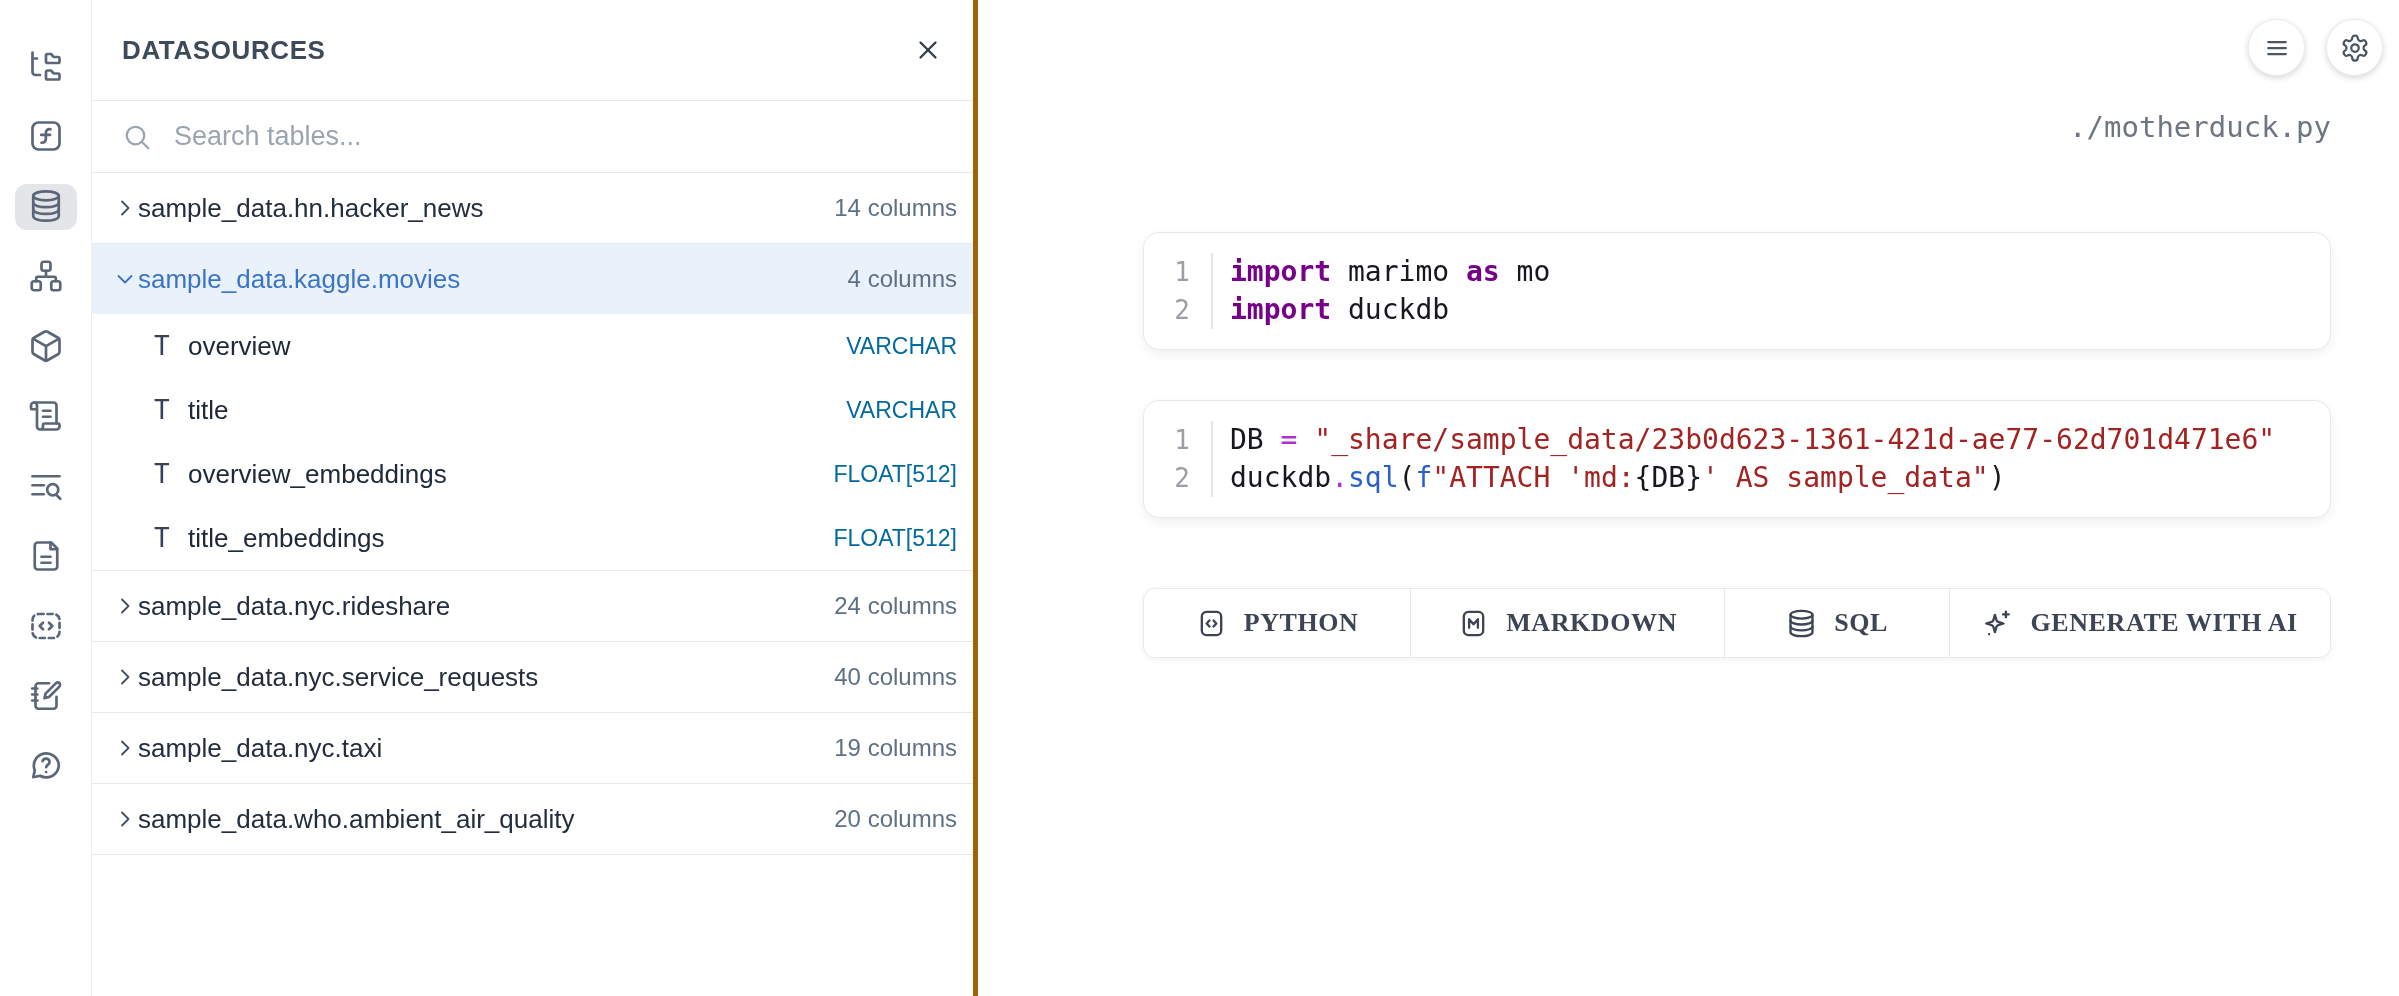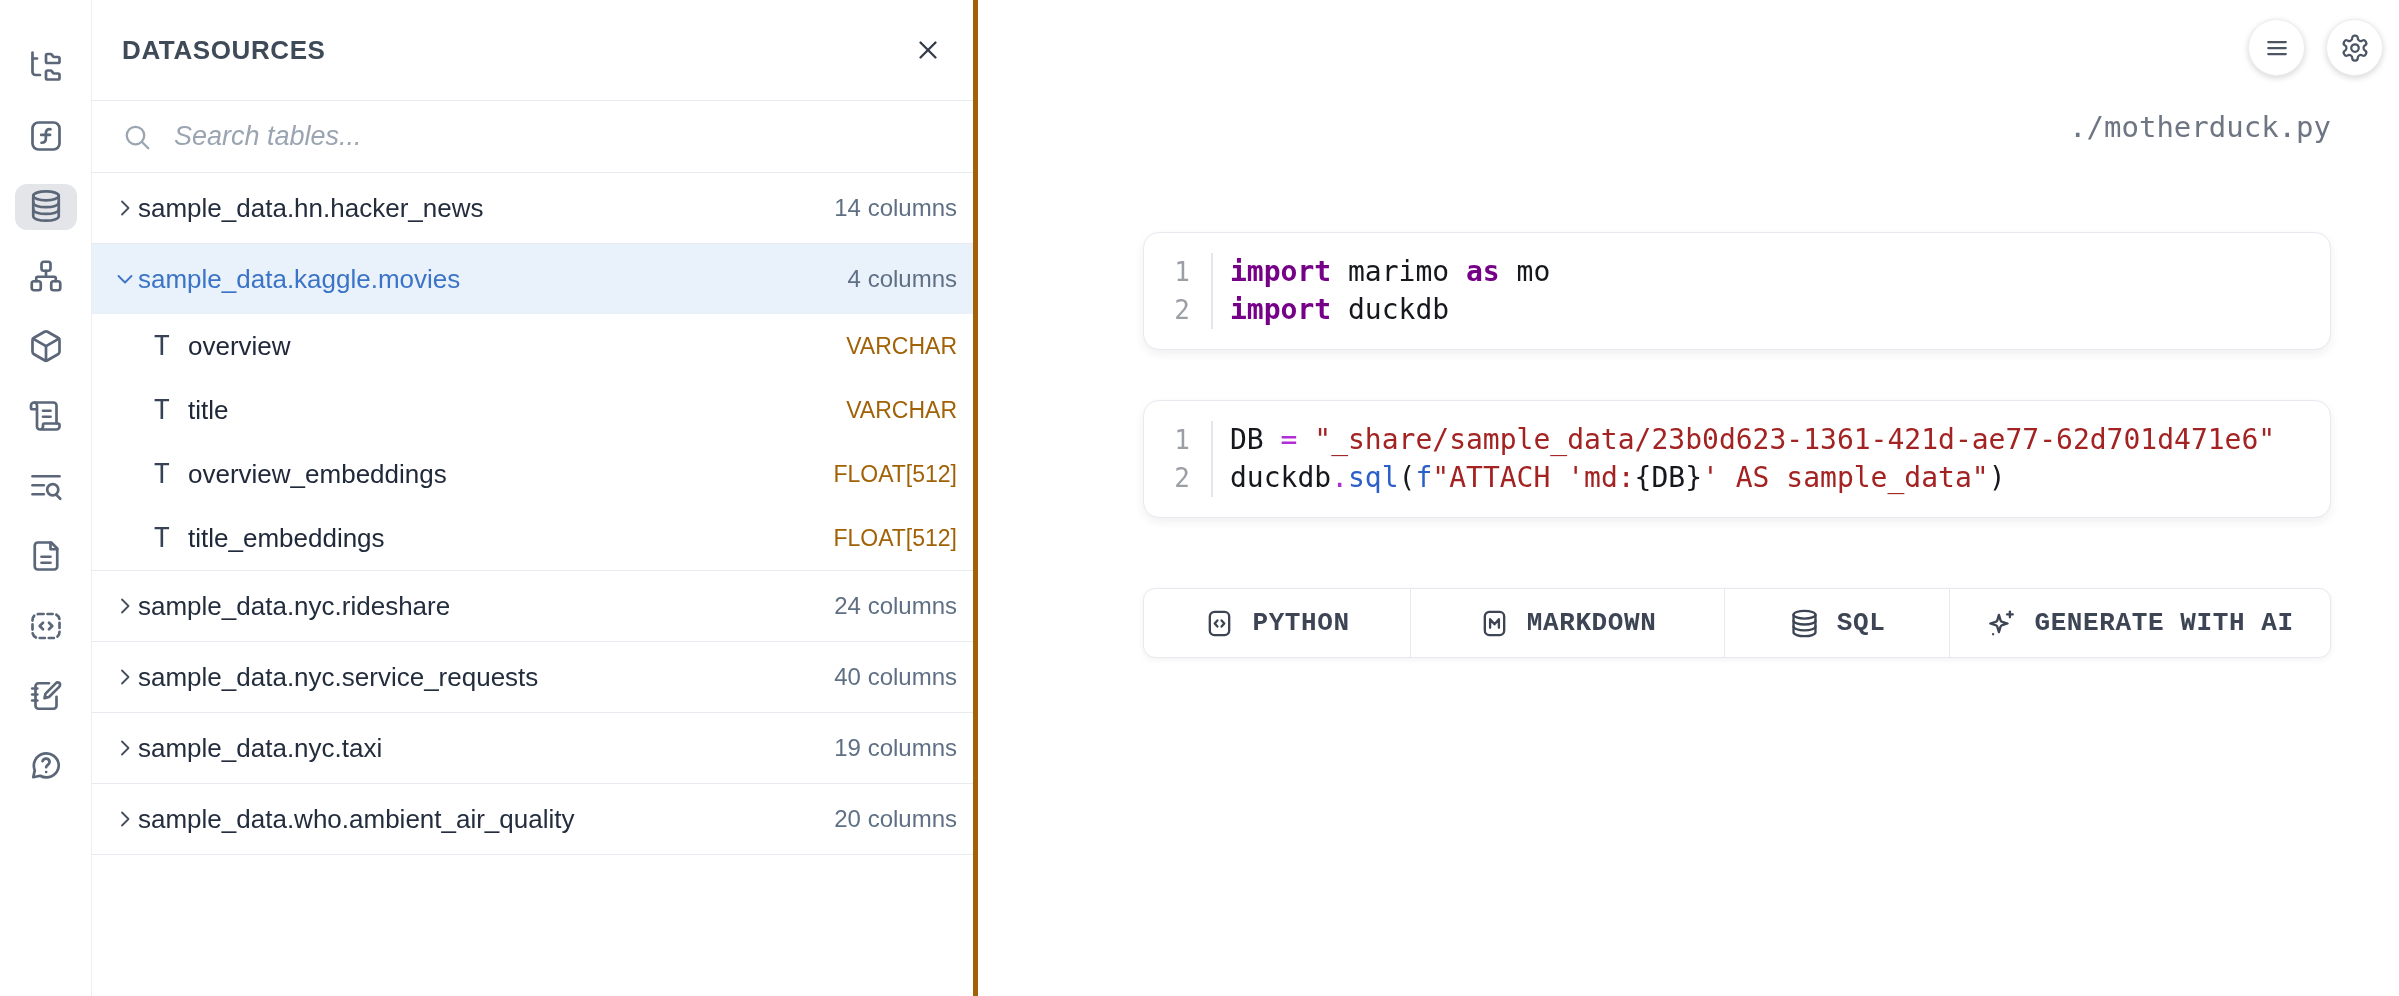--- a/index.html
+++ b/index.html
@@ -22,36 +22,36 @@
          padding:0 30px;box-sizing:border-box;}
   .panel-title{flex:1;font-size:26px;font-weight:bold;letter-spacing:.6px;color:#3f4a59;margin:0;}
   .icon-btn{background:none;border:none;padding:0;display:flex;align-items:center;justify-content:center;
          color:#333c49;cursor:pointer;}
   .icon-btn svg{width:30px;height:30px;}
   .search-row{height:72px;border-bottom:1px solid #e7eaee;display:flex;align-items:center;
          gap:20px;padding:0 30px;box-sizing:border-box;}
   .search-row .s-icon{color:#9aa5b1;display:flex;}
   .search-row .s-icon svg{width:30px;height:30px;}
   .search-row input{flex:1;border:none;outline:none;font-family:"Liberation Sans",sans-serif;
-         font-size:27px;color:#be185d;background:transparent;font-style:italic;}
+         font-size:27px;color:#be185d;background:transparent;}
   .search-row input::placeholder{color:#9aa5b1;}
 
   .table-group{border-bottom:1px solid #e7eaee;}
   .table-row{height:70px;display:flex;align-items:center;padding:0 16px 0 20px;
          box-sizing:border-box;cursor:pointer;}
   .table-row .chev{width:26px;height:26px;display:flex;align-items:center;justify-content:center;color:#444e5c;flex:0 0 auto;}
   .table-row .chev svg{width:24px;height:24px;}
   .table-row .t-name{flex:1;font-size:26px;color:#232d3d;white-space:nowrap;overflow:hidden;}
   .table-row .t-count{font-size:24px;color:#5f7085;white-space:nowrap;}
   .table-row.selected{background:#e9f1fb;}
   .table-row.selected .t-name,.table-row.selected .chev{color:#3b74c6;}
   .col-row{height:64px;display:flex;align-items:center;padding:0 16px 0 62px;box-sizing:border-box;cursor:pointer;}
   .col-row .type-icon{width:34px;font-family:"DejaVu Sans Mono",monospace;font-size:26px;color:#374355;flex:0 0 auto;}
   .col-row .c-name{flex:1;font-size:26px;color:#20293a;}
-  .col-row .c-type{font-size:23px;color:#a16207;}
+  .col-row .c-type{font-size:23px;color:#0369a1;}
 
   
   .content{position:absolute;left:979px;top:0;right:0;height:996px;background:#fff;}
   .top-actions{position:absolute;top:19px;right:16px;display:flex;gap:21px;}
   .circle-btn{width:57px;height:57px;border-radius:50%;background:#fff;border:1px solid #ededee;
         box-shadow:0 2px 6px rgba(0,0,0,.16);display:flex;align-items:center;justify-content:center;
         color:#4b5563;cursor:pointer;}
   .circle-btn svg{width:30px;height:30px;}
   .nb-title{position:absolute;left:164px;width:1188px;top:110px;text-align:right;
         font-family:"DejaVu Sans Mono",monospace;font-size:29px;color:#6e7683;}
@@ -68,21 +68,21 @@
   .tok-op{color:#b02fd4;}
   .tok-fn{color:#2b5fc9;}
   .tok-str{color:#a32222;}
   .tok-plain{color:#16181d;}
 
   .add-row{position:absolute;left:164px;width:1188px;top:588px;height:70px;background:#fff;
         border:1px solid #e7e9ee;border-radius:12px;box-shadow:0 2px 6px rgba(40,40,60,.06);
         display:flex;box-sizing:border-box;overflow:hidden;}
   .add-btn{display:flex;align-items:center;justify-content:center;gap:17px;background:none;border:none;
         border-right:1px solid #e7e9ee;cursor:pointer;color:#3d4555;
-        font-family:Liberation Mono, monospace;font-size:26px;font-weight:bold;letter-spacing:.6px;}
+        font-family:Liberation Serif, serif;font-size:26px;font-weight:bold;letter-spacing:.6px;}
   .add-btn:last-child{border-right:none;}
   .add-btn svg{width:31px;height:31px;}
 </style>
 </head>
 <body>
 
 <div class="app">
 
   <nav class="rail" id="rail">
       <button class="rail-item">

